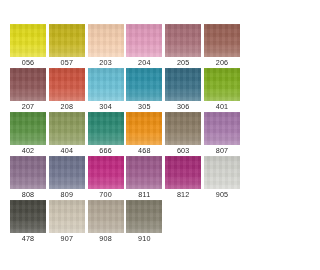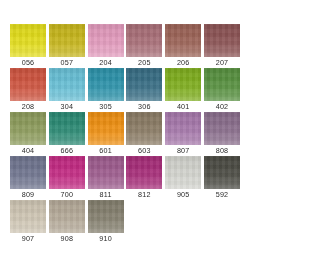--- a/index.html
+++ b/index.html
@@ -87,20 +87,24 @@
   <div class="swatch-grid">
       <div class="swatch-cell">
         <div class="swatch-chip" style="background-color: rgb(227, 221, 27);"></div>
         <div class="swatch-label">056</div>
       </div>
       <div class="swatch-cell">
         <div class="swatch-chip" style="background-color: rgb(199, 182, 28);"></div>
         <div class="swatch-label">057</div>
       </div>
       <div class="swatch-cell">
+        <div class="swatch-chip" style="background-color: rgb(246, 207, 175);"></div>
+        <div class="swatch-label">203</div>
+      </div>
+      <div class="swatch-cell">
         <div class="swatch-chip" style="background-color: rgb(227, 155, 189);"></div>
         <div class="swatch-label">204</div>
       </div>
       <div class="swatch-cell">
         <div class="swatch-chip" style="background-color: rgb(169, 111, 120);"></div>
         <div class="swatch-label">205</div>
       </div>
       <div class="swatch-cell">
         <div class="swatch-chip" style="background-color: rgb(156, 99, 87);"></div>
         <div class="swatch-label">206</div>
@@ -136,21 +140,21 @@
       <div class="swatch-cell">
         <div class="swatch-chip" style="background-color: rgb(141, 156, 92);"></div>
         <div class="swatch-label">404</div>
       </div>
       <div class="swatch-cell">
         <div class="swatch-chip" style="background-color: rgb(43, 138, 116);"></div>
         <div class="swatch-label">666</div>
       </div>
       <div class="swatch-cell">
         <div class="swatch-chip" style="background-color: rgb(239, 144, 18);"></div>
-        <div class="swatch-label">601</div>
+        <div class="swatch-label">468</div>
       </div>
       <div class="swatch-cell">
         <div class="swatch-chip" style="background-color: rgb(139, 124, 101);"></div>
         <div class="swatch-label">603</div>
       </div>
       <div class="swatch-cell">
         <div class="swatch-chip" style="background-color: rgb(166, 120, 171);"></div>
         <div class="swatch-label">807</div>
       </div>
       <div class="swatch-cell">
@@ -172,21 +176,21 @@
       <div class="swatch-cell">
         <div class="swatch-chip" style="background-color: rgb(167, 45, 121);"></div>
         <div class="swatch-label">812</div>
       </div>
       <div class="swatch-cell">
         <div class="swatch-chip" style="background-color: rgb(211, 212, 206);"></div>
         <div class="swatch-label">905</div>
       </div>
       <div class="swatch-cell">
         <div class="swatch-chip" style="background-color: rgb(76, 76, 68);"></div>
-        <div class="swatch-label">592</div>
+        <div class="swatch-label">478</div>
       </div>
       <div class="swatch-cell">
         <div class="swatch-chip" style="background-color: rgb(207, 198, 180);"></div>
         <div class="swatch-label">907</div>
       </div>
       <div class="swatch-cell">
         <div class="swatch-chip" style="background-color: rgb(181, 170, 153);"></div>
         <div class="swatch-label">908</div>
       </div>
       <div class="swatch-cell">

